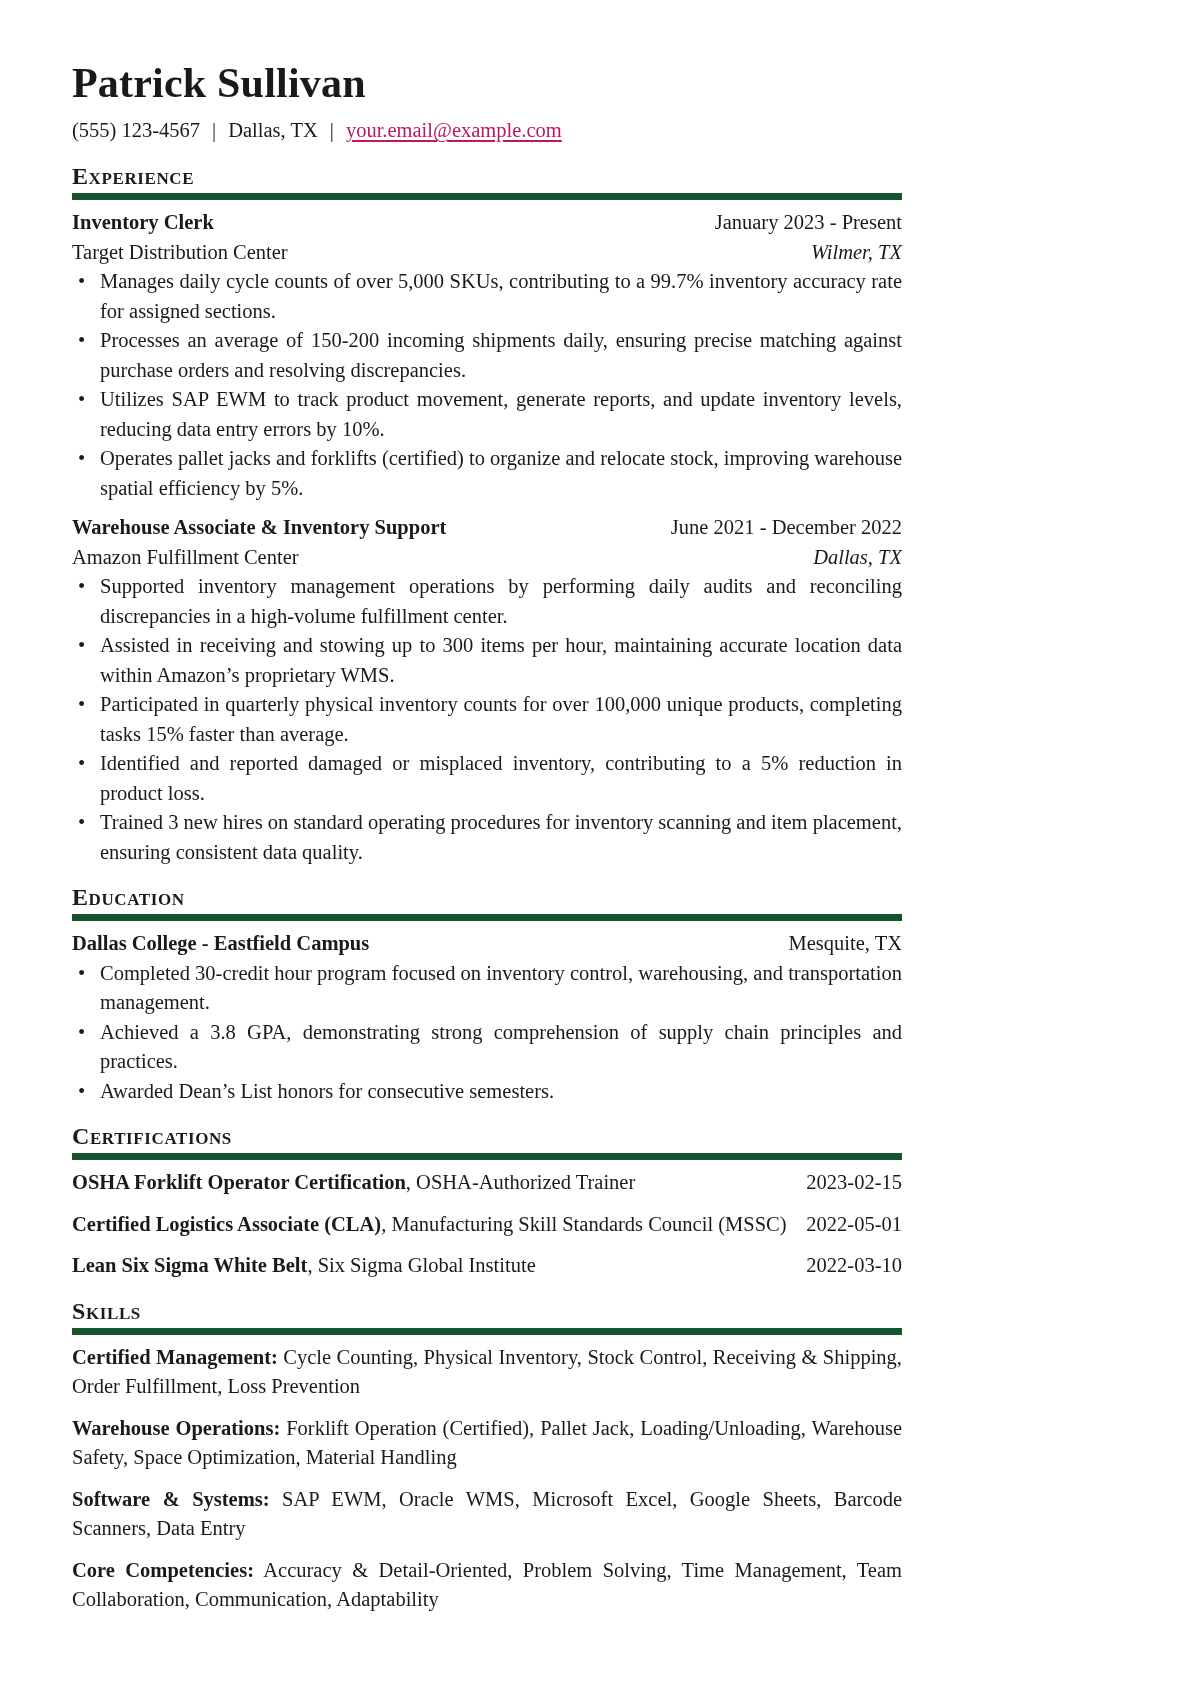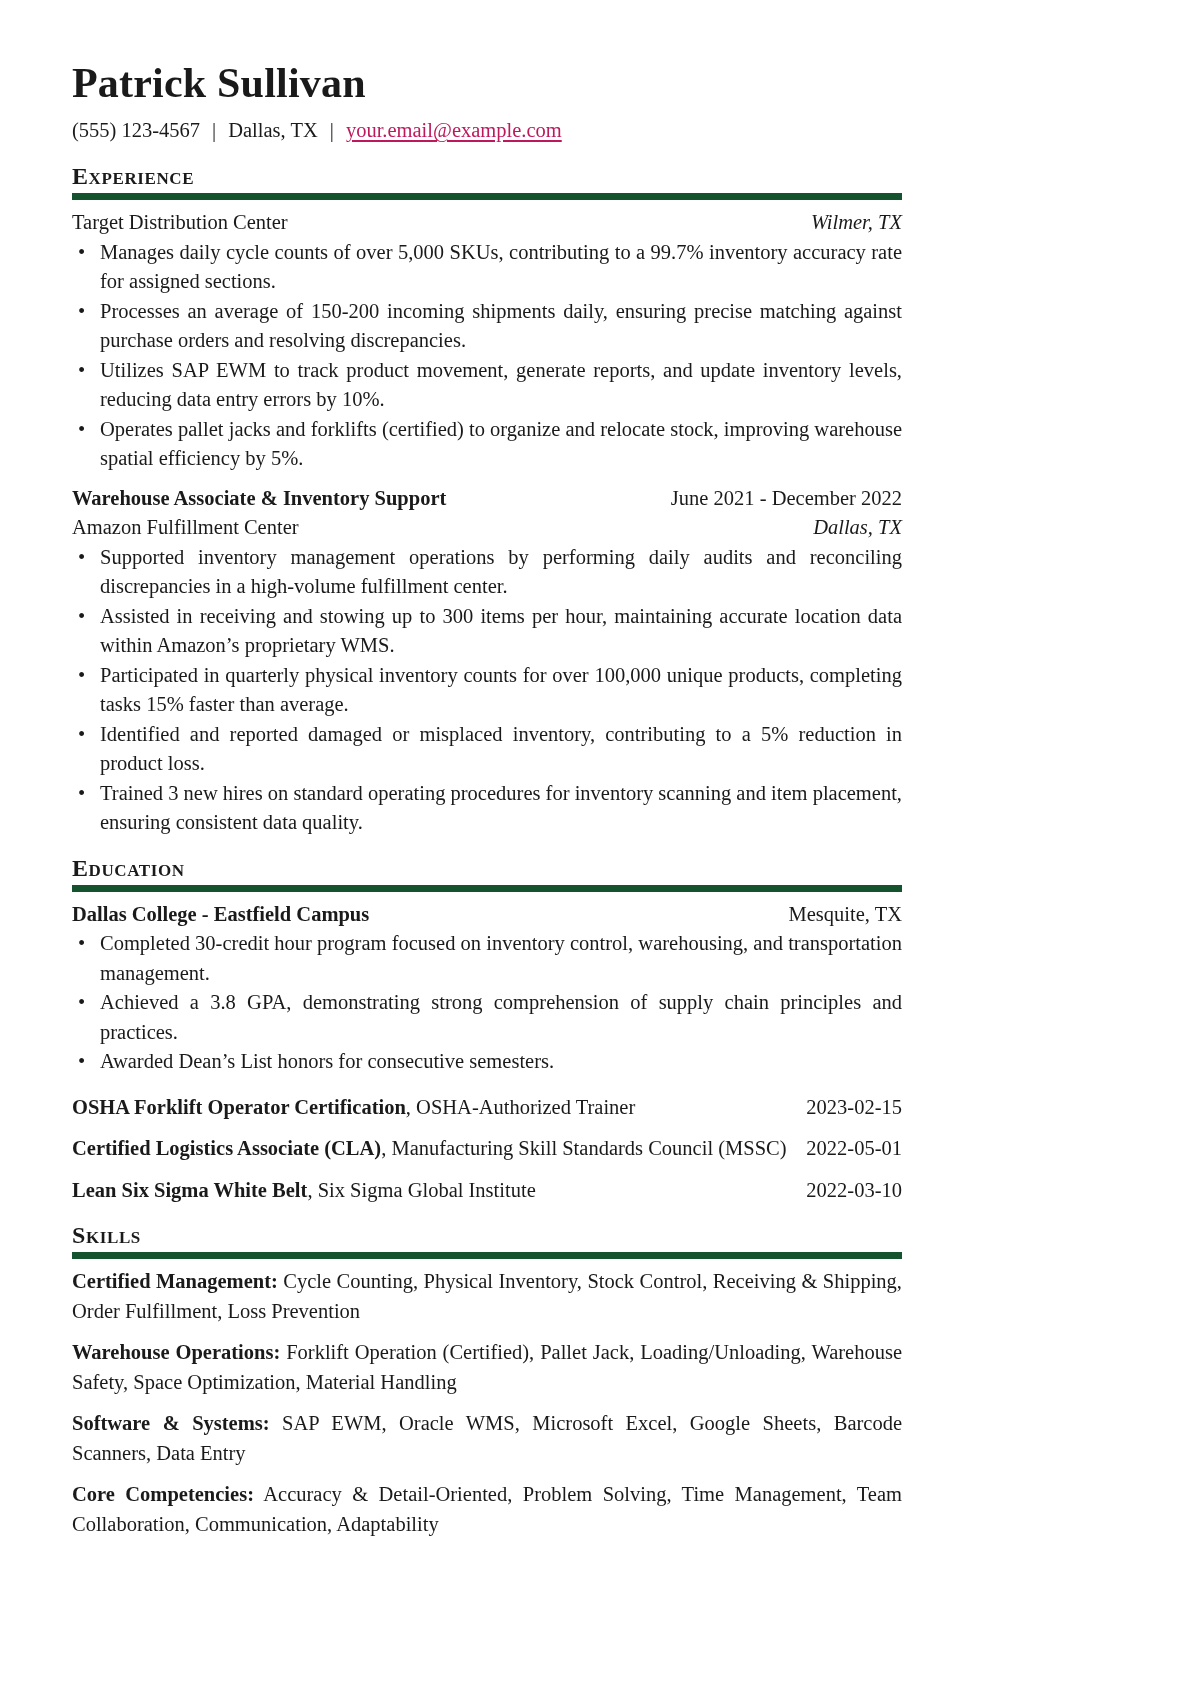--- a/index.html
+++ b/index.html
@@ -75,20 +75,24 @@
   <div class="name">Patrick Sullivan</div>
   <div class="contact">
     <span>(555) 123-4567</span><span class="sep">|</span><span>Dallas, TX</span><span class="sep">|</span><a>your.email@example.com</a>
   </div>
 
   <div class="section">
     <div class="section-head">Experience</div>
 
     <div class="job">
       <div class="row txt">
+        <span class="b">Inventory Clerk</span>
+        <span>January 2023 - Present</span>
+      </div>
+      <div class="row txt">
         <span>Target Distribution Center</span>
         <span class="i">Wilmer, TX</span>
       </div>
       <ul class="bullets txt">
         <li><span class="dot">•</span><span>Manages daily cycle counts of over 5,000 SKUs, contributing to a 99.7% inventory accuracy rate for assigned sections.</span></li>
         <li><span class="dot">•</span><span>Processes an average of 150-200 incoming shipments daily, ensuring precise matching against purchase orders and resolving discrepancies.</span></li>
         <li><span class="dot">•</span><span>Utilizes SAP EWM to track product movement, generate reports, and update inventory levels, reducing data entry errors by 10%.</span></li>
         <li><span class="dot">•</span><span>Operates pallet jacks and forklifts (certified) to organize and relocate stock, improving warehouse spatial efficiency by 5%.</span></li>
       </ul>
     </div>
@@ -119,20 +123,21 @@
       <span>Mesquite, TX</span>
     </div>
     <ul class="bullets txt">
       <li><span class="dot">•</span><span>Completed 30-credit hour program focused on inventory control, warehousing, and transportation management.</span></li>
       <li><span class="dot">•</span><span>Achieved a 3.8 GPA, demonstrating strong comprehension of supply chain principles and practices.</span></li>
       <li><span class="dot">•</span><span>Awarded Dean’s List honors for consecutive semesters.</span></li>
     </ul>
   </div>
 
   <div class="section">
+    <div class="section-head">Certifications</div>
     <div class="row txt cert-row">
       <span><span class="b">OSHA Forklift Operator Certification</span><span>, OSHA-Authorized Trainer</span></span>
       <span>2023-02-15</span>
     </div>
     <div class="row txt cert-row">
       <span><span class="b">Certified Logistics Associate (CLA)</span><span>, Manufacturing Skill Standards Council (MSSC)</span></span>
       <span>2022-05-01</span>
     </div>
     <div class="row txt cert-row">
       <span><span class="b">Lean Six Sigma White Belt</span><span>, Six Sigma Global Institute</span></span>

